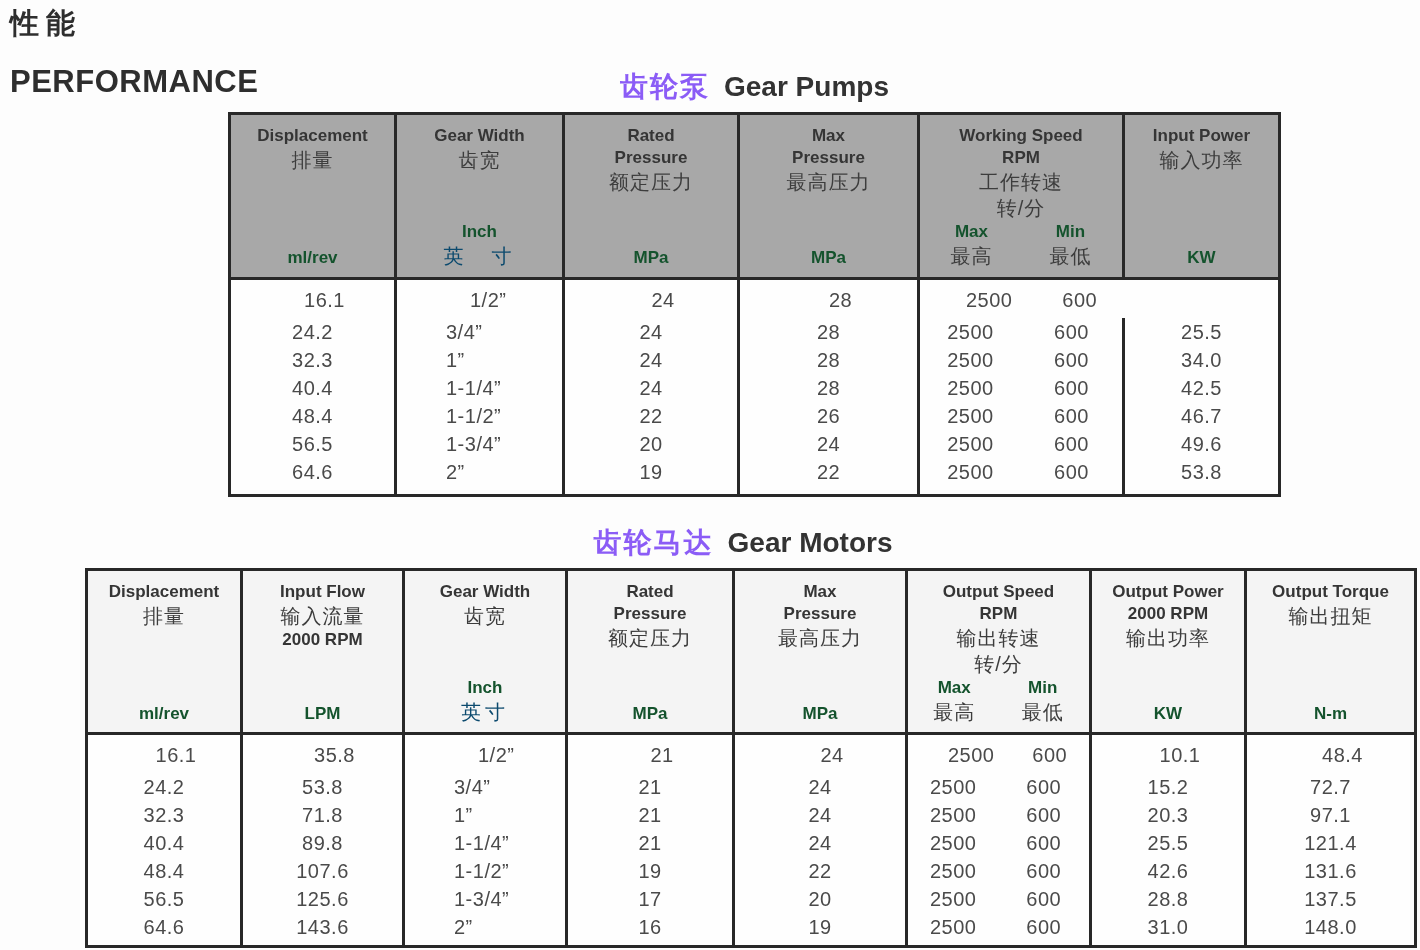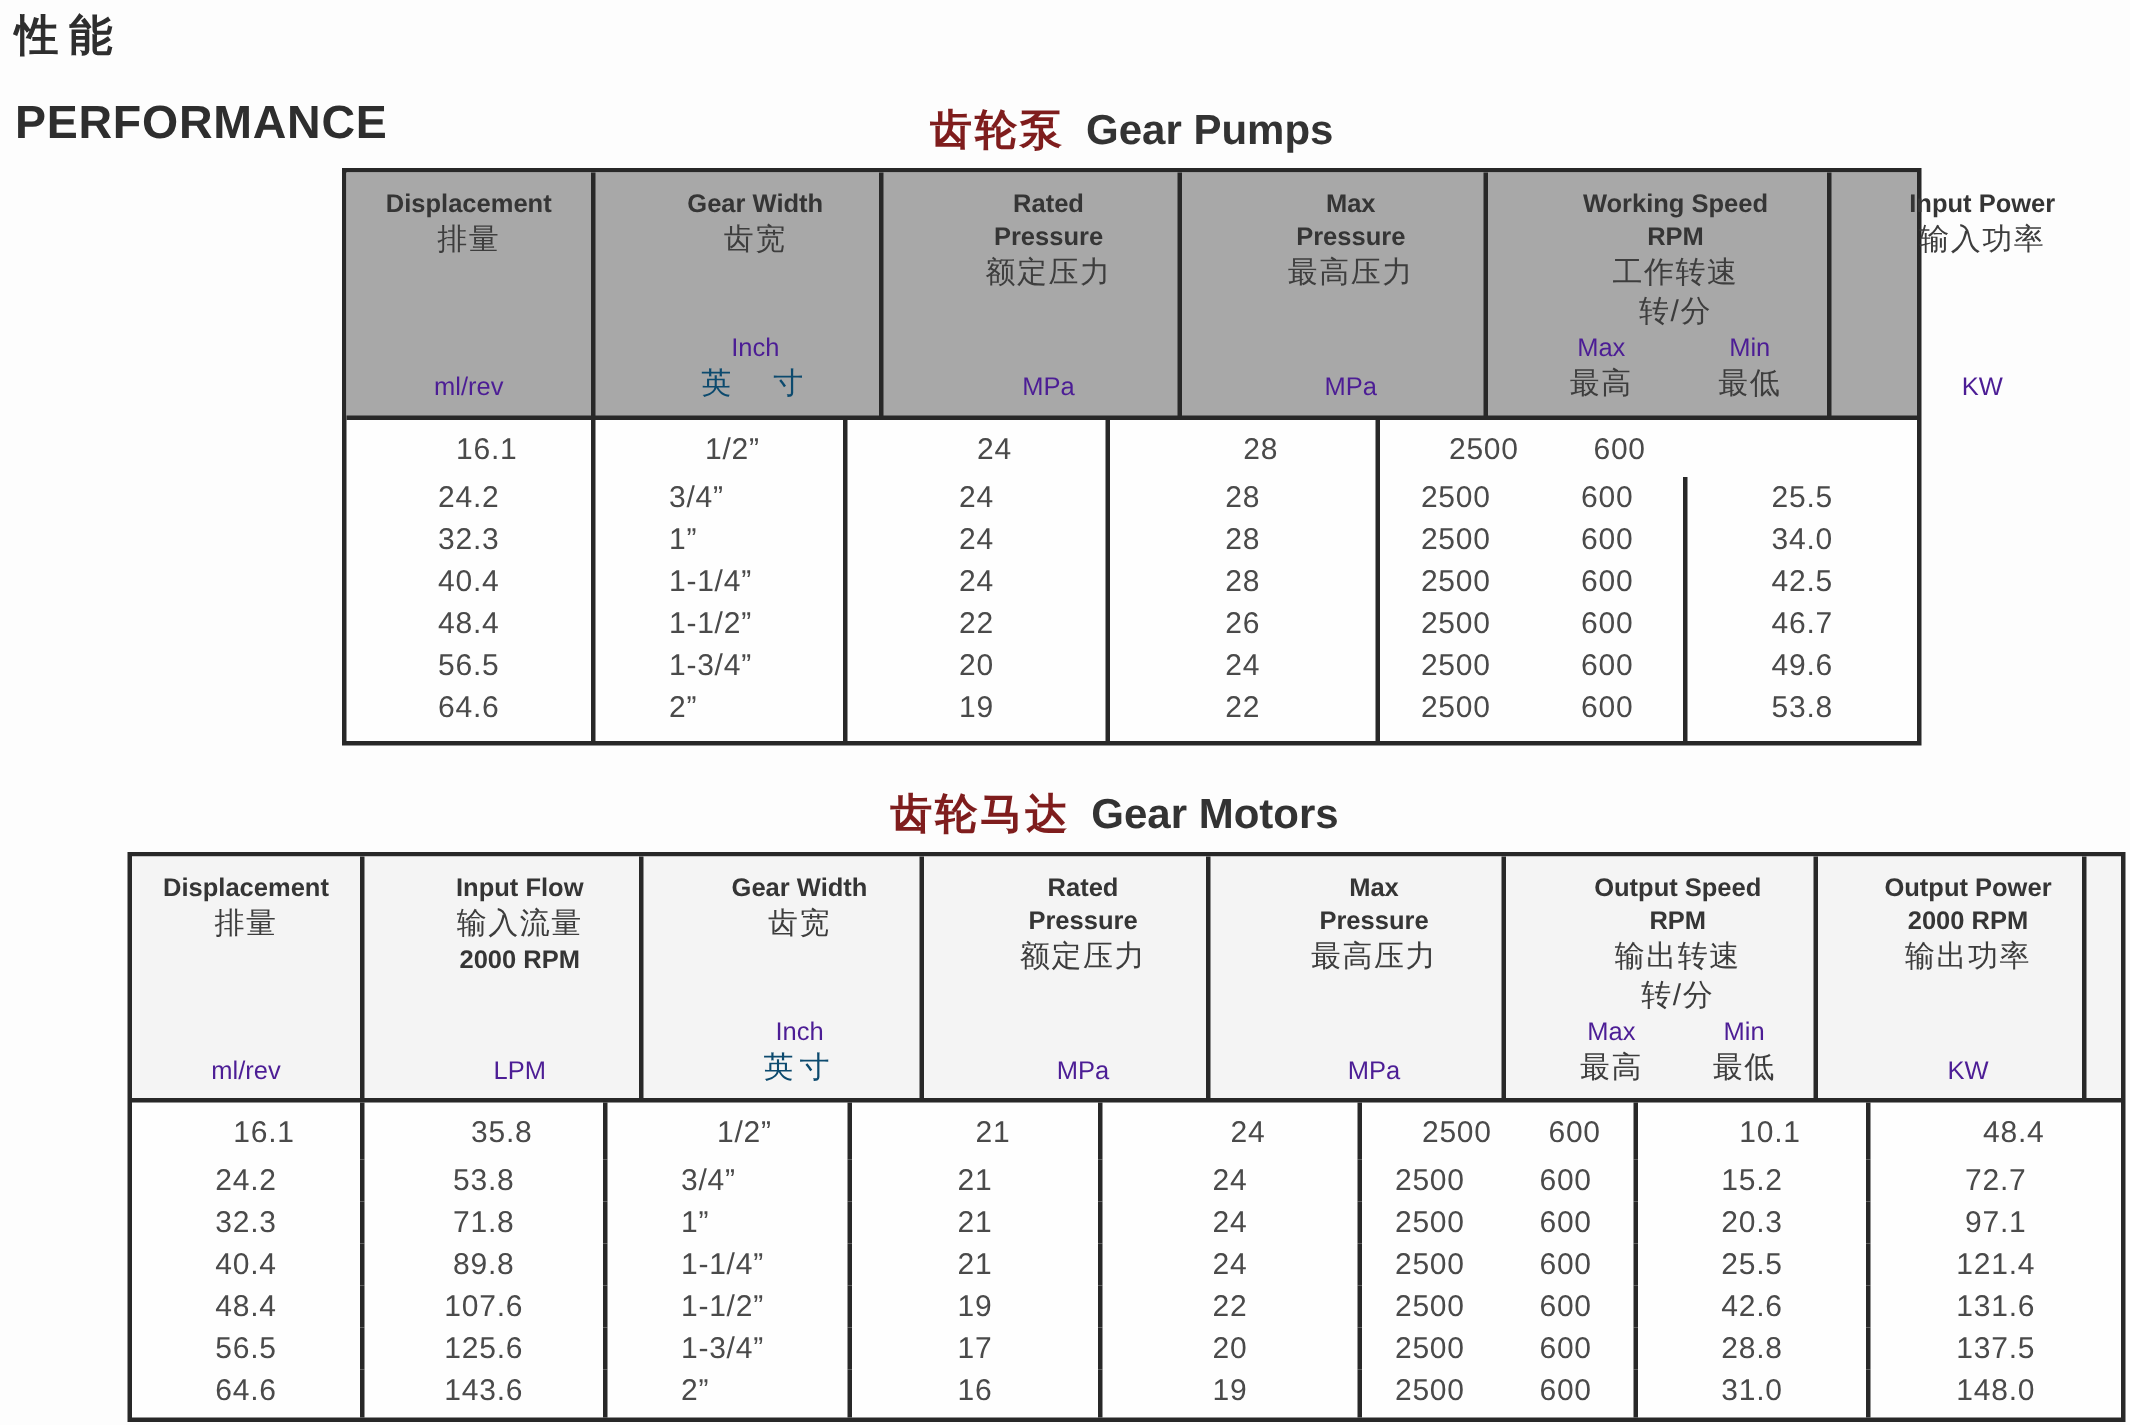--- a/index.html
+++ b/index.html
@@ -7,42 +7,42 @@
               font-family:"Liberation Sans", sans-serif; color:#3b3b3b; }
 
   
   .page-title { position:absolute; left:10px; top:4px; display:flex; align-items:baseline; gap:20px;flex-direction:column; }
   .page-title .pt-zh { font-size:29px; font-weight:bold; letter-spacing:7px; color:#2e2e2e; }
   .page-title .pt-en { font-size:31px; font-weight:bold; letter-spacing:0.5px; color:#2e2e2e; }
 
   
   .tbl-label { position:absolute; text-align:center; display:flex; justify-content:center;
                align-items:baseline; gap:14px; }
-  .tbl-label .tt-zh { font-size:28px; font-weight:bold; color:#7f1d1d; letter-spacing:2px; }
+  .tbl-label .tt-zh { font-size:28px; font-weight:bold; color:#8b5cf6; letter-spacing:2px; }
   .tbl-label .tt-en { font-size:28px; font-weight:bold; color:#333; }
 
   
   .tbl { position:absolute; border:3px solid #282828; background:#fefefe; }
   .tbl.pumps  { left:228px; top:112px; width:1053px; height:385px; }
   .tbl.motors { left:85px;  top:568px; width:1332px; height:380px; }
 
   .pumps-grid  { display:grid; grid-template-columns:166px 168px 175px 180px 205px 153px; }
   .motors-grid { display:grid; grid-template-columns:155px 162px 163px 167px 173px 184px 155px 167px; }
 
   
-  .thead { border-bottom:3px solid #282828;gap:24px; }
+  .thead { border-bottom:3px solid #282828; }
   .pumps  .thead { background:#a8a8a8; height:165px; }
   .motors .thead { background:#f4f4f4; height:164px; }
   .hc { border-right:3px solid #282828; display:flex; flex-direction:column;
         justify-content:space-between; align-items:center; text-align:center;
         padding:10px 2px 9px 2px; height:100%; }
   .hc:last-child { border-right:none; }
   .h-en  { font-size:17px; font-weight:bold; line-height:22px; color:#353535; }
   .h-zh  { font-size:20px; line-height:26px; color:#3d3d3d; letter-spacing:1px; }
-  .h-unit{ font-size:17px; font-weight:normal; line-height:22px; color:#4c1d95; }
+  .h-unit{ font-size:17px; font-weight:bold; line-height:22px; color:#14532d; }
   .h-unit-zh { font-size:20px; line-height:26px; color:#0c4a6e; letter-spacing:4px; }
   .h-group { display:flex; flex-direction:column; align-items:center; }
   .maxmin { display:flex; width:100%; }
   .maxmin .half { flex:1; display:flex; flex-direction:column; align-items:center; }
 
   
   .trow { }
   .bc { border-right:3px solid #282828; height:28px; line-height:28px; text-align:center;
         font-size:20px; color:#4a4a4a; letter-spacing:0.5px; }
   .bc:last-child { border-right:none; }

